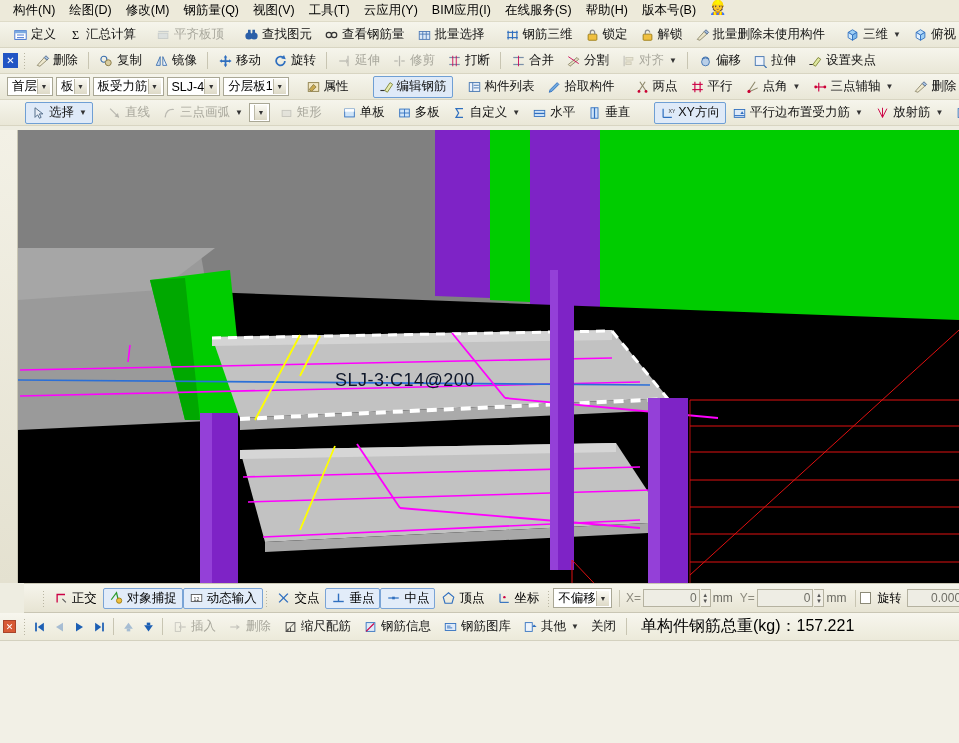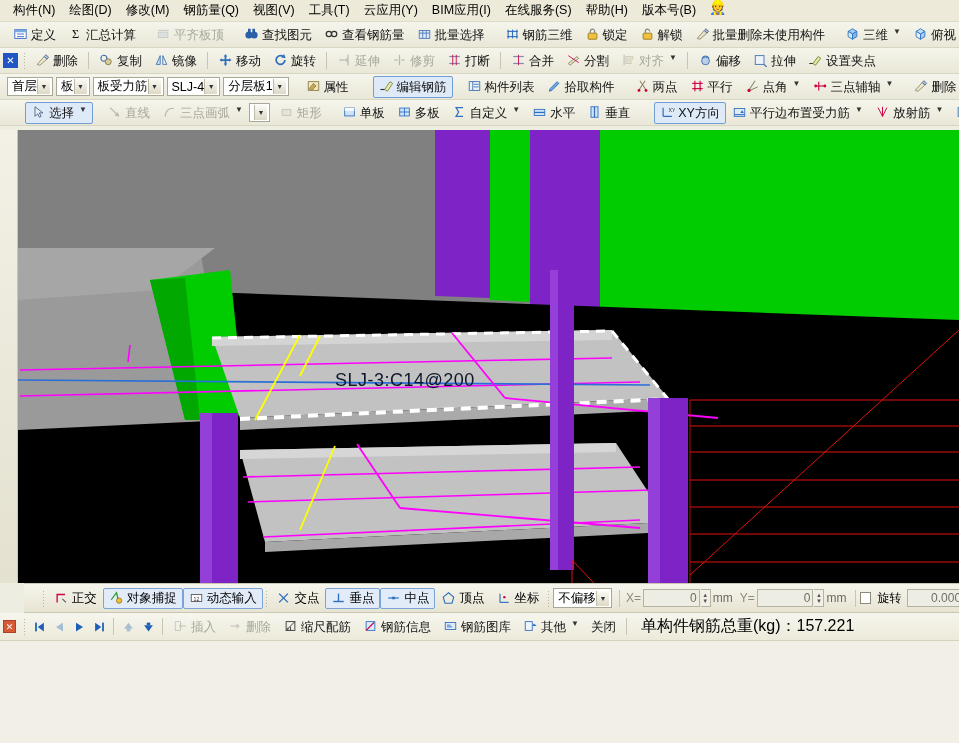--- a/index.html
+++ b/index.html
@@ -22,21 +22,21 @@
   .helmet { margin-left: 6px; font-size: 14px; line-height: 1; }
 
   
   .toolbar {
     height: 26px; display: flex; align-items: center;
     background: linear-gradient(#f6f5ec, #e9e7d7);
     border-bottom: 1px solid #d8d5c2; padding-left: 2px;
     white-space: nowrap; overflow: hidden;
   }
   .tb-btn {
-    display: inline-flex; align-items: flex-start; gap: 3px;
+    display: inline-flex; align-items: center; gap: 3px;
     padding: 2px 5px; height: 22px; border: 1px solid transparent;
     border-radius: 2px; font-size: 12.5px; color: #111; cursor: default;
   }
   .tb-btn.disabled { color: #a8a79c; }
   .tb-btn.active { background: #dfeaf8; border: 1px solid #6f9fd4; margin-left: 18px; }
   .tb-sep { width: 1px; height: 17px; background: #c8c5b2; margin: 0 4px; }
   .grip { width: 3px; height: 17px; margin: 0 3px 0 2px;
     background-image: radial-gradient(#b9b6a3 40%, transparent 41%);
     background-size: 3px 3px; }
   .caret { font-size: 8px; color: #333; margin-left: 2px; }

